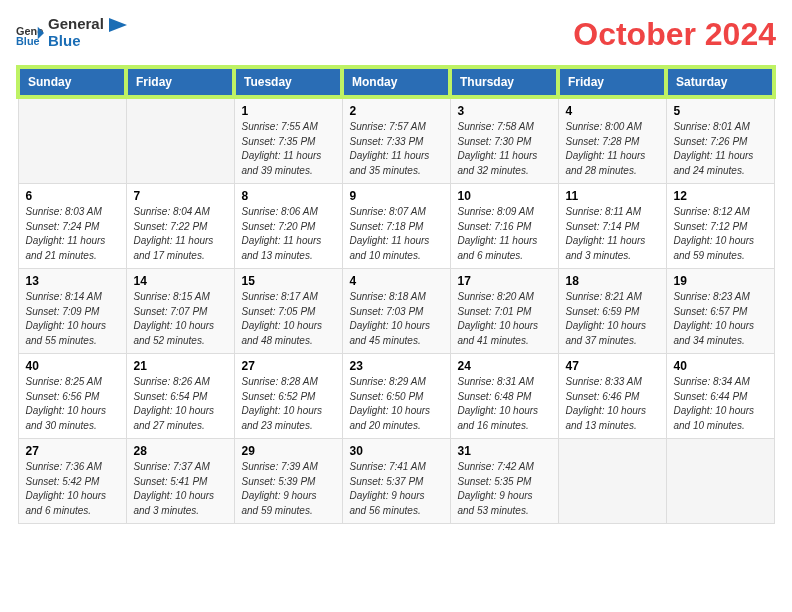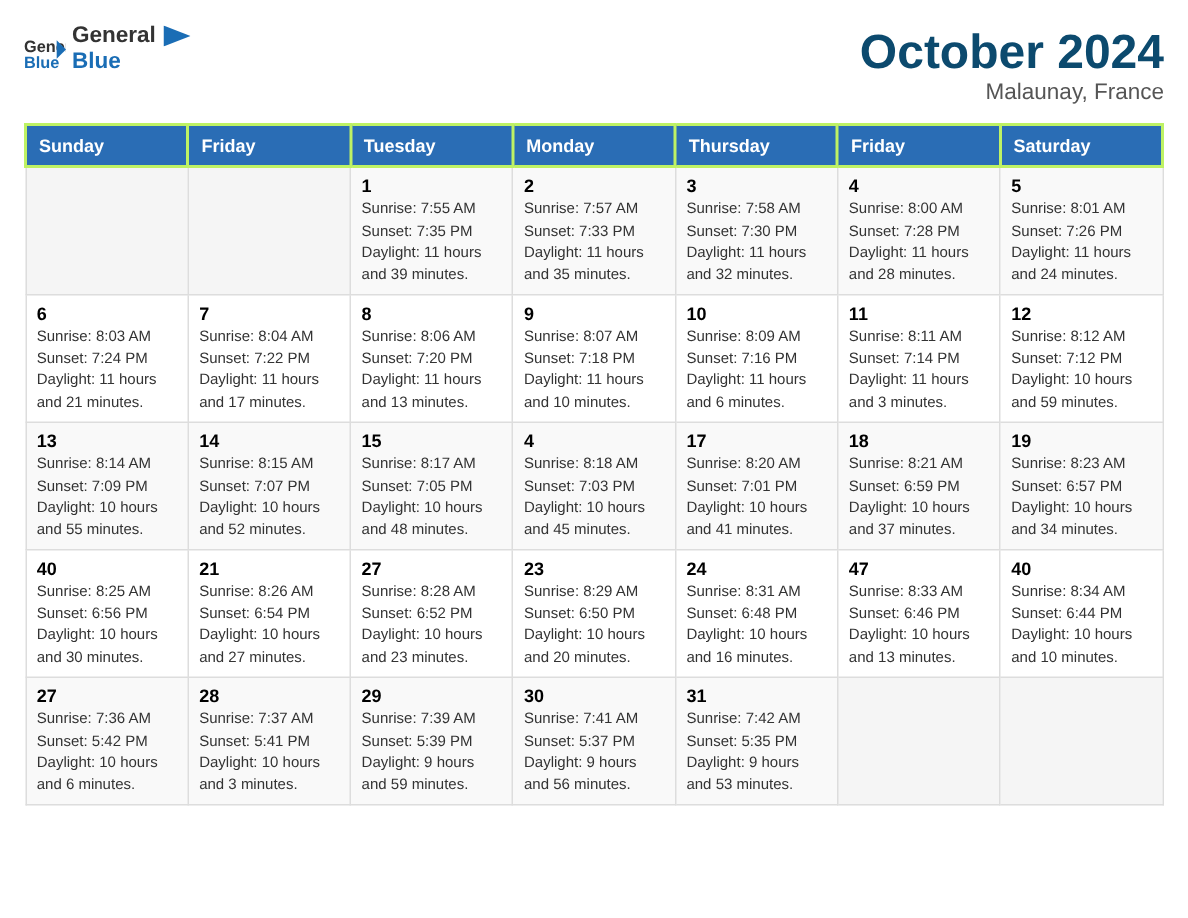--- a/index.html
+++ b/index.html
@@ -24,41 +24,41 @@
     .logo-icon {
       width: 28px;
       height: 28px;
     }
     .title-block {
       text-align: right;
     }
     .month-title {
       font-size: 32px;
       font-weight: bold;
-      color: #0c4a6e;
+      color: #ef4444;
     }
     .location {
       font-size: 15px;
       color: #555;
     }
     table {
       width: 100%;
       border-collapse: collapse;
       font-size: 11px;
     }
     thead tr {
       background: #2a6db5;
       color: #fff;
     }
     thead th {
       padding: 6px 8px;
       text-align: left;
       font-size: 12px;
       font-weight: bold;
-      border: 2px solid #bef264;
+      border: 4px solid #bef264;
     }
     tbody td {
       border: 1px solid #ddd;
       padding: 5px 7px;
       vertical-align: top;
       width: calc(100% / 7);
       min-height: 80px;
     }
     tbody tr:nth-child(odd) td {
       background: #f9f9f9;
@@ -69,20 +69,21 @@
     .day-num {
       font-weight: bold;
       font-size: 12px;
       display: block;
       margin-bottom: 2px;
     }
     .day-info {
       font-size: 10px;
       color: #333;
       line-height: 1.45;
+      font-style: italic;
     }
     .empty-cell {
       background: #f5f5f5 !important;
     }
   </style>
 </head>
 <body>
 
 <div class="header">
   <div class="logo">
@@ -96,21 +97,20 @@
         <span style="color:#333">General</span>
         <svg width="18" height="14" viewBox="0 0 18 14" style="vertical-align:middle;margin:0 1px">
           <polygon points="0,0 18,7 0,14" fill="#1a6db5"></polygon>
         </svg>
       </div>
       <div style="font-size:15px;font-weight:bold;color:#1a6db5;line-height:1.1">Blue</div>
     </div>
   </div>
   <div class="title-block">
     <div class="month-title">October 2024</div>
-    <div class="location">Malaunay, France</div>
   </div>
 </div>
 
 <table>
   <thead>
     <tr>
     <th>Sunday</th>
         <th>Friday</th>
         <th>Tuesday</th>
         <th>Monday</th>

